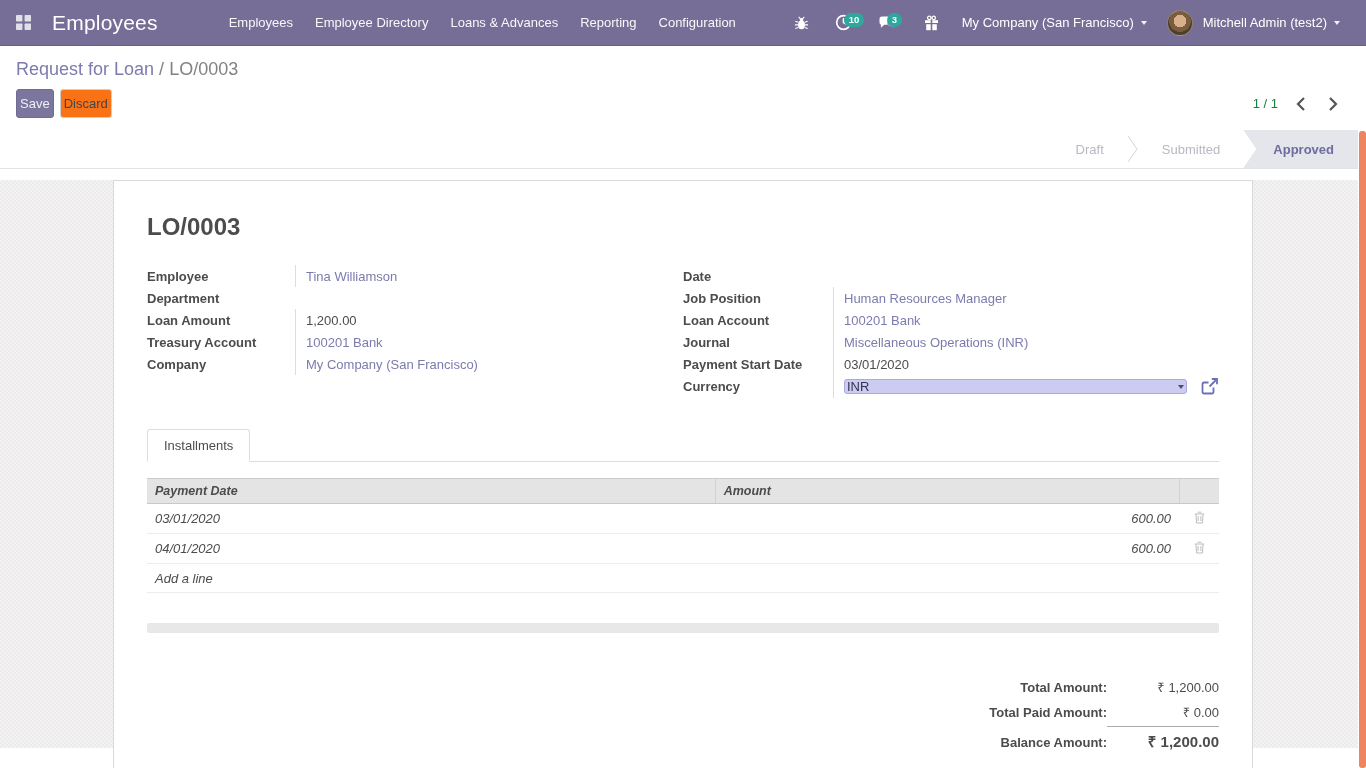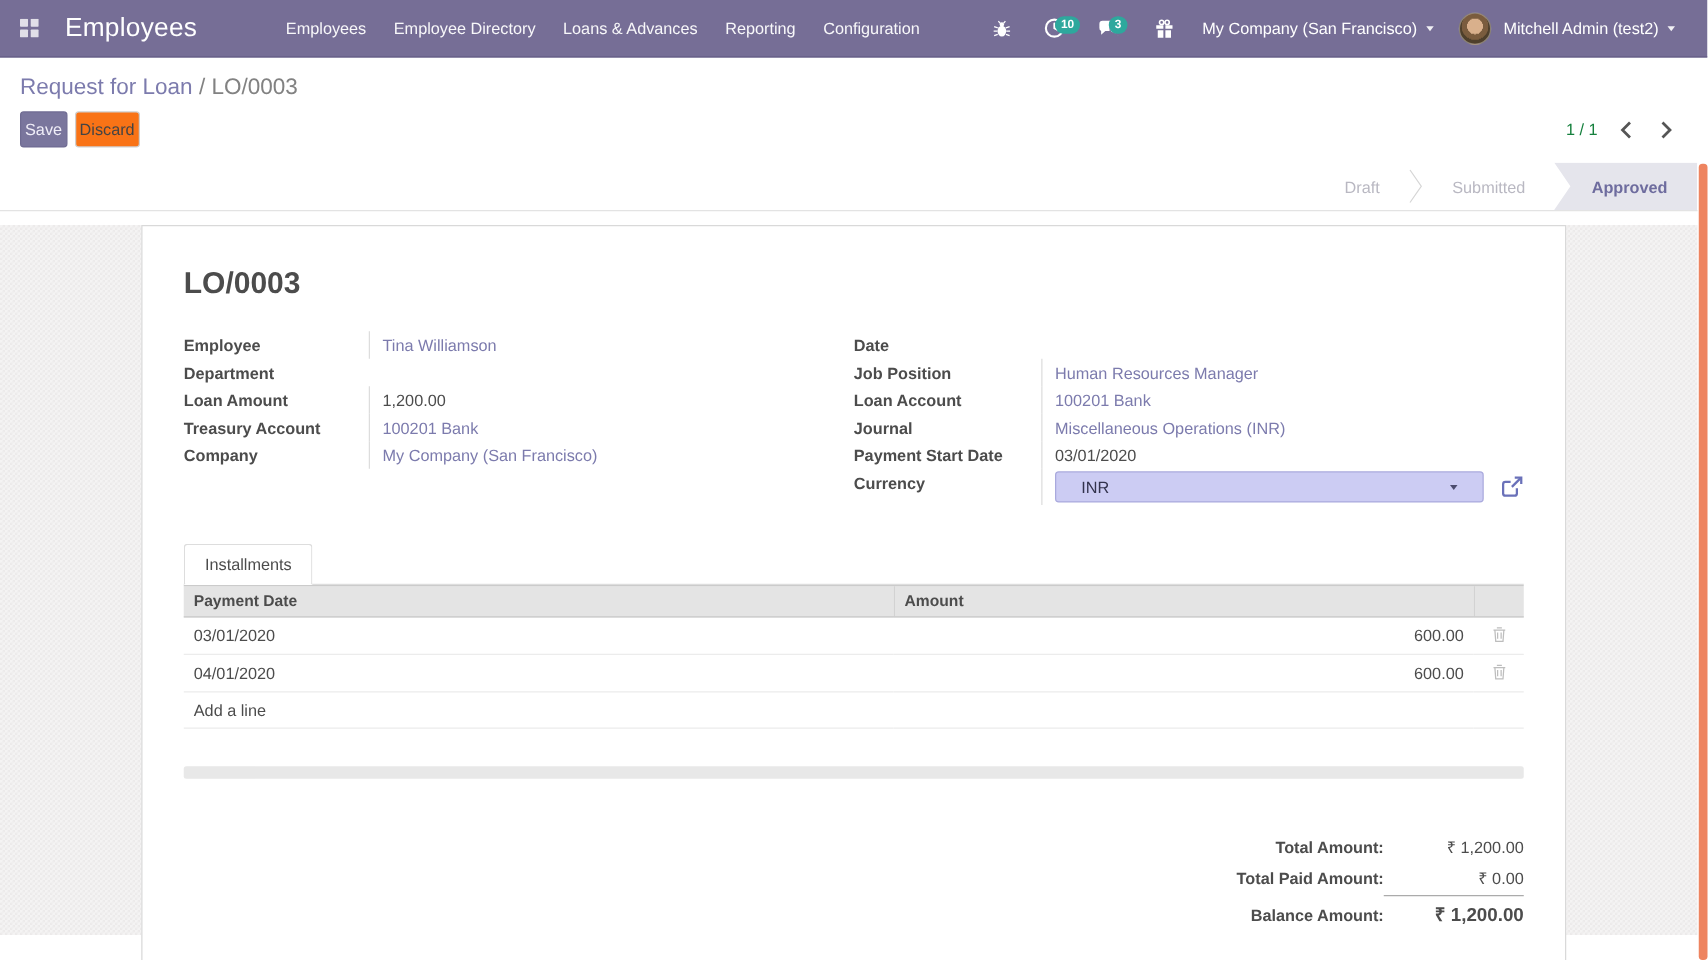--- a/index.html
+++ b/index.html
@@ -58,33 +58,33 @@
 
   .o-group { display:flex; }
   .inner-group { width:50%; }
   .inner-group.left { padding-right:18px; }
   .field-row { display:flex; }
   .field-label { width:148px; flex-shrink:0; font-weight:bold; padding:3.5px 10px 3.5px 0; }
   .inner-group.rightg .field-label { width:150px; }
   .field-value { flex:1; border-left:1px solid #ddd; padding:3.5px 0 3.5px 10px; }
   .link-val { color:#7c7bad; cursor:pointer; }
   .field-value.with-widget { display:flex; align-items:center; padding-top:2px; padding-bottom:2px; }
-  .select-box { flex:1; height:25px; background:#ccccf3; border:1px solid #a9a9dd; border-radius:3px;
-    display:flex; align-items:center; padding:0 20px; color:#33334d; cursor:pointer; }
+  .select-box { flex:1; height:15px; background:#ccccf3; border:1px solid #a9a9dd; border-radius:3px;
+    display:flex; align-items:center; padding:0 2px; color:#33334d; cursor:pointer; }
   .select-caret { margin-left:auto; width:0; height:0; border-left:3.5px solid transparent;
     border-right:3.5px solid transparent; border-top:4px solid #4c4c6e; }
   .ext-link { margin-left:13px; display:flex; align-items:center; cursor:pointer; }
 
   
   .tab-row { margin-top:31px; border-bottom:1px solid #ddd; }
   .tab { display:inline-block; background:#fff; border:1px solid #ddd; border-bottom:1px solid #fff;
     margin-bottom:-1px; border-radius:3px 3px 0 0; padding:8px 16px; color:#4c4c4c; cursor:pointer; }
 
   
-  table.lines { width:100%; border-collapse:collapse; margin-top:0; }
+  table.lines { width:100%; border-collapse:collapse; margin-top:16px;font-style:italic; }
   table.lines th { background:#e4e4e4; border-top:1px solid #cbcbcb; border-bottom:1px solid #c8c8c8;
     font-weight:bold; text-align:left; padding:5px 8px; font-size:12.5px; color:#4c4c4c; }
   th.col-date { width:53%; }
   th.col-amount { text-align:right; border-left:1px solid #d2d2d2; }
   th.col-trash { width:40px; border-left:1px solid #d2d2d2; }
   table.lines td { padding:6.5px 8px; border-bottom:1px solid #ececec; color:#4c4c4c; }
   td.cell-amount { text-align:right; }
   td.cell-trash { text-align:center; cursor:pointer; }
   td.add-line { color:#7c7bad; cursor:pointer; }
 

